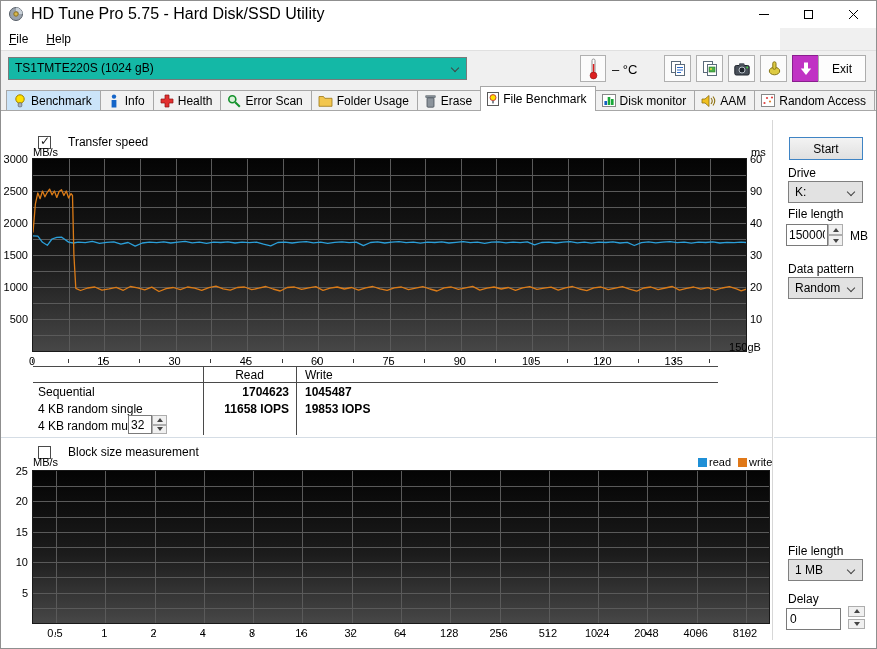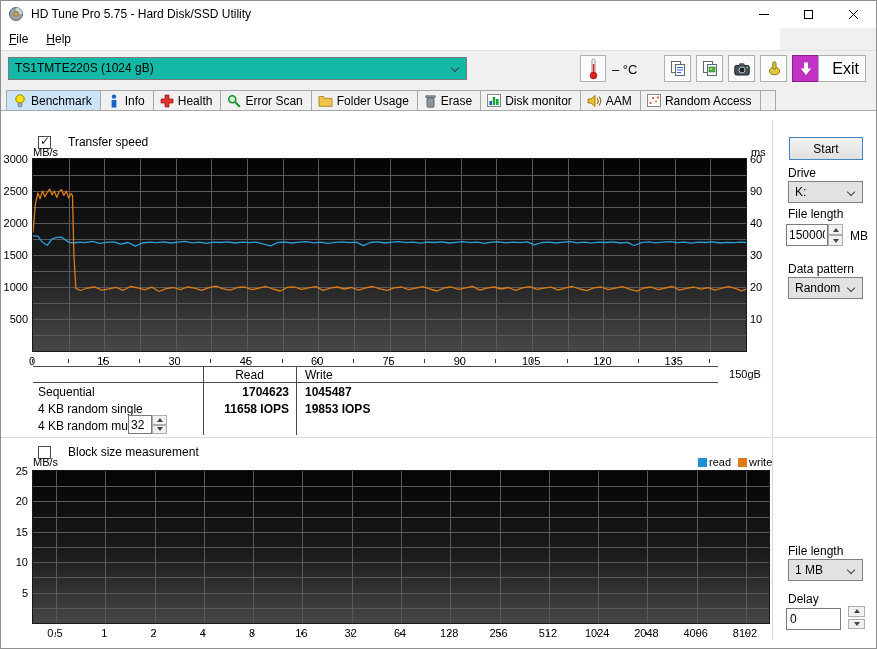--- a/index.html
+++ b/index.html
@@ -3,41 +3,41 @@
 <meta charset="utf-8">
 <style>
   html,body{margin:0;padding:0;background:#e8e8e8;}
   *{box-sizing:border-box;}
   .window{position:relative;width:877px;height:649px;background:#f0f0f0;overflow:hidden;
           font-family:"Liberation Sans",sans-serif;font-size:12px;color:#000;}
   .win-border{position:absolute;inset:0;border:1px solid #8f8f8f;pointer-events:none;z-index:99;}
 
   
   .titlebar{position:absolute;top:0;left:0;width:877px;height:28px;background:#ffffff;display:flex;align-items:center;padding-left:8px;}
-  .titlebar .title{margin-left:7px;font-size:12px;}
+  .titlebar .title{margin-left:7px;font-size:16px;}
   .win-btns{position:absolute;right:1px;top:0;height:28px;display:flex;}
   .wbtn{width:45px;height:28px;display:flex;align-items:center;justify-content:center;}
   .g-min{width:10px;height:1px;background:#000;}
   .g-max{width:9px;height:9px;border:1px solid #000;}
 
   
   .menubar{position:absolute;top:28px;left:0;width:780px;height:22px;background:#ffffff;}
   .menu-item{display:inline-block;padding:4px 9px 3px 9px;font-size:12px;}
   .menu-item u{text-decoration:underline;}
 
   
   .toolbar{position:absolute;top:50px;left:0;width:877px;height:36px;background:#f0f0f0;border-top:1px solid #e0e0e0;}
   .drive-combo{position:absolute;left:8px;top:6px;width:459px;height:23px;background:#14b8a6;border:1px solid #7a7a7a;line-height:21px;padding-left:6px;font-size:12px;}
   .chev{position:absolute;right:8px;top:7px;width:6px;height:6px;border-right:1.4px solid #444;border-bottom:1.4px solid #444;transform:rotate(45deg);}
   .thermo-btn{position:absolute;left:580px;top:4px;width:26px;height:27px;background:#fbfbfb;border:1px solid #b0b0b0;display:flex;align-items:center;justify-content:center;padding:0;}
   .temp-text{position:absolute;left:612px;top:11px;font-size:13px;}
   .toolbtns{position:absolute;left:664px;top:4px;display:flex;gap:5px;}
   .tool-btn{width:27px;height:27px;background:#fbfbfb;border:1px solid #b0b0b0;display:flex;align-items:center;justify-content:center;padding:0;}
   .tool-btn.magenta{background:#c032c4;border-color:#8a1e8e;}
-  .exit-btn{position:absolute;left:818px;top:4px;width:48px;height:27px;background:#fdfdfd;border:1px solid #adadad;font-size:16px;font-family:"Liberation Sans",sans-serif;text-align:right;}
+  .exit-btn{position:absolute;left:818px;top:4px;width:48px;height:27px;background:#fdfdfd;border:1px solid #adadad;font-size:12px;font-family:"Liberation Sans",sans-serif;}
 
   
   .tabbar{position:absolute;top:86px;left:0;width:877px;height:25px;background:#f0f0f0;display:flex;align-items:flex-end;padding-left:6px;z-index:5;}
   .tabbar::after{content:"";position:absolute;left:0;bottom:0;width:877px;height:1px;background:#a7a7a7;}
   .tab{position:relative;display:flex;align-items:center;gap:4px;height:21px;padding:0 8px 0 6px;border:1px solid #a7a7a7;margin-right:-1px;background:#f1f1f1;font-size:12px;z-index:1;white-space:nowrap;}
   .tab.highlighted{background:#cbe4f9;}
   .tab.active{height:25px;background:#fff;border-bottom:none;z-index:3;}
   .tab .tab-ic{display:flex;align-items:center;}
 
   
@@ -227,20 +227,30 @@
         <span>Folder Usage</span>
       </div>
       <div class="tab">
         <span class="tab-ic">
           <svg width="13" height="14" viewBox="0 0 13 14">
             <rect x="3" y="3.8" width="7" height="9.4" rx="1" fill="#8c949c" stroke="#49525a" stroke-width="0.8"></rect>
             <rect x="1.8" y="1.8" width="9.4" height="1.7" fill="#8c949c" stroke="#49525a" stroke-width="0.6"></rect>
           </svg>
         </span>
         <span>Erase</span>
+      </div>
+      <div class="tab active">
+        <span class="tab-ic">
+          <svg width="12" height="14" viewBox="0 0 12 14">
+            <rect x="0.5" y="0.5" width="11" height="13" fill="#fff" stroke="#5a5a5a"></rect>
+            <circle cx="6" cy="5.6" r="3" fill="#ffe000" stroke="#c03030" stroke-width="0.9"></circle>
+            <rect x="5" y="8.8" width="2" height="2.6" fill="#808890"></rect>
+          </svg>
+        </span>
+        <span>File Benchmark</span>
       </div>
       <div class="tab">
         <span class="tab-ic">
           <svg width="14" height="13" viewBox="0 0 14 13">
             <rect x="0.5" y="0.5" width="13" height="12" fill="#fff" stroke="#888"></rect>
             <rect x="2.4" y="7" width="2.6" height="4" fill="#1560c0"></rect>
             <rect x="5.7" y="3" width="2.6" height="8" fill="#18a838"></rect>
             <rect x="9" y="5" width="2.6" height="6" fill="#18a838"></rect>
           </svg>
         </span>
@@ -488,21 +498,21 @@
     <div class="xlab" style="left: 32px; top: 355px;">0</div>
     <div class="xlab" style="left: 103.3px; top: 355px;">15</div>
     <div class="xlab" style="left: 174.6px; top: 355px;">30</div>
     <div class="xlab" style="left: 245.9px; top: 355px;">45</div>
     <div class="xlab" style="left: 317.2px; top: 355px;">60</div>
     <div class="xlab" style="left: 388.5px; top: 355px;">75</div>
     <div class="xlab" style="left: 459.8px; top: 355px;">90</div>
     <div class="xlab" style="left: 531.1px; top: 355px;">105</div>
     <div class="xlab" style="left: 602.4px; top: 355px;">120</div>
     <div class="xlab" style="left: 673.7px; top: 355px;">135</div>
-    <div class="xlab" style="left: 745px; top: 368px;">150gB</div>
+    <div class="xlab" style="left: 745px; top: 341px;">150gB</div>
     <div class="axis-num" style="left: 2px; top: 465px; width: 26px; text-align: right;">25</div>
     <div class="axis-num" style="left: 2px; top: 495px; width: 26px; text-align: right;">20</div>
     <div class="axis-num" style="left: 2px; top: 526px; width: 26px; text-align: right;">15</div>
     <div class="axis-num" style="left: 2px; top: 556px; width: 26px; text-align: right;">10</div>
     <div class="axis-num" style="left: 2px; top: 587px; width: 26px; text-align: right;">5</div>
     <div class="xlab" style="left: 55px; top: 627px;">0.5</div>
     <div class="xlab" style="left: 104.286px; top: 627px;">1</div>
     <div class="xlab" style="left: 153.571px; top: 627px;">2</div>
     <div class="xlab" style="left: 202.857px; top: 627px;">4</div>
     <div class="xlab" style="left: 252.143px; top: 627px;">8</div>

